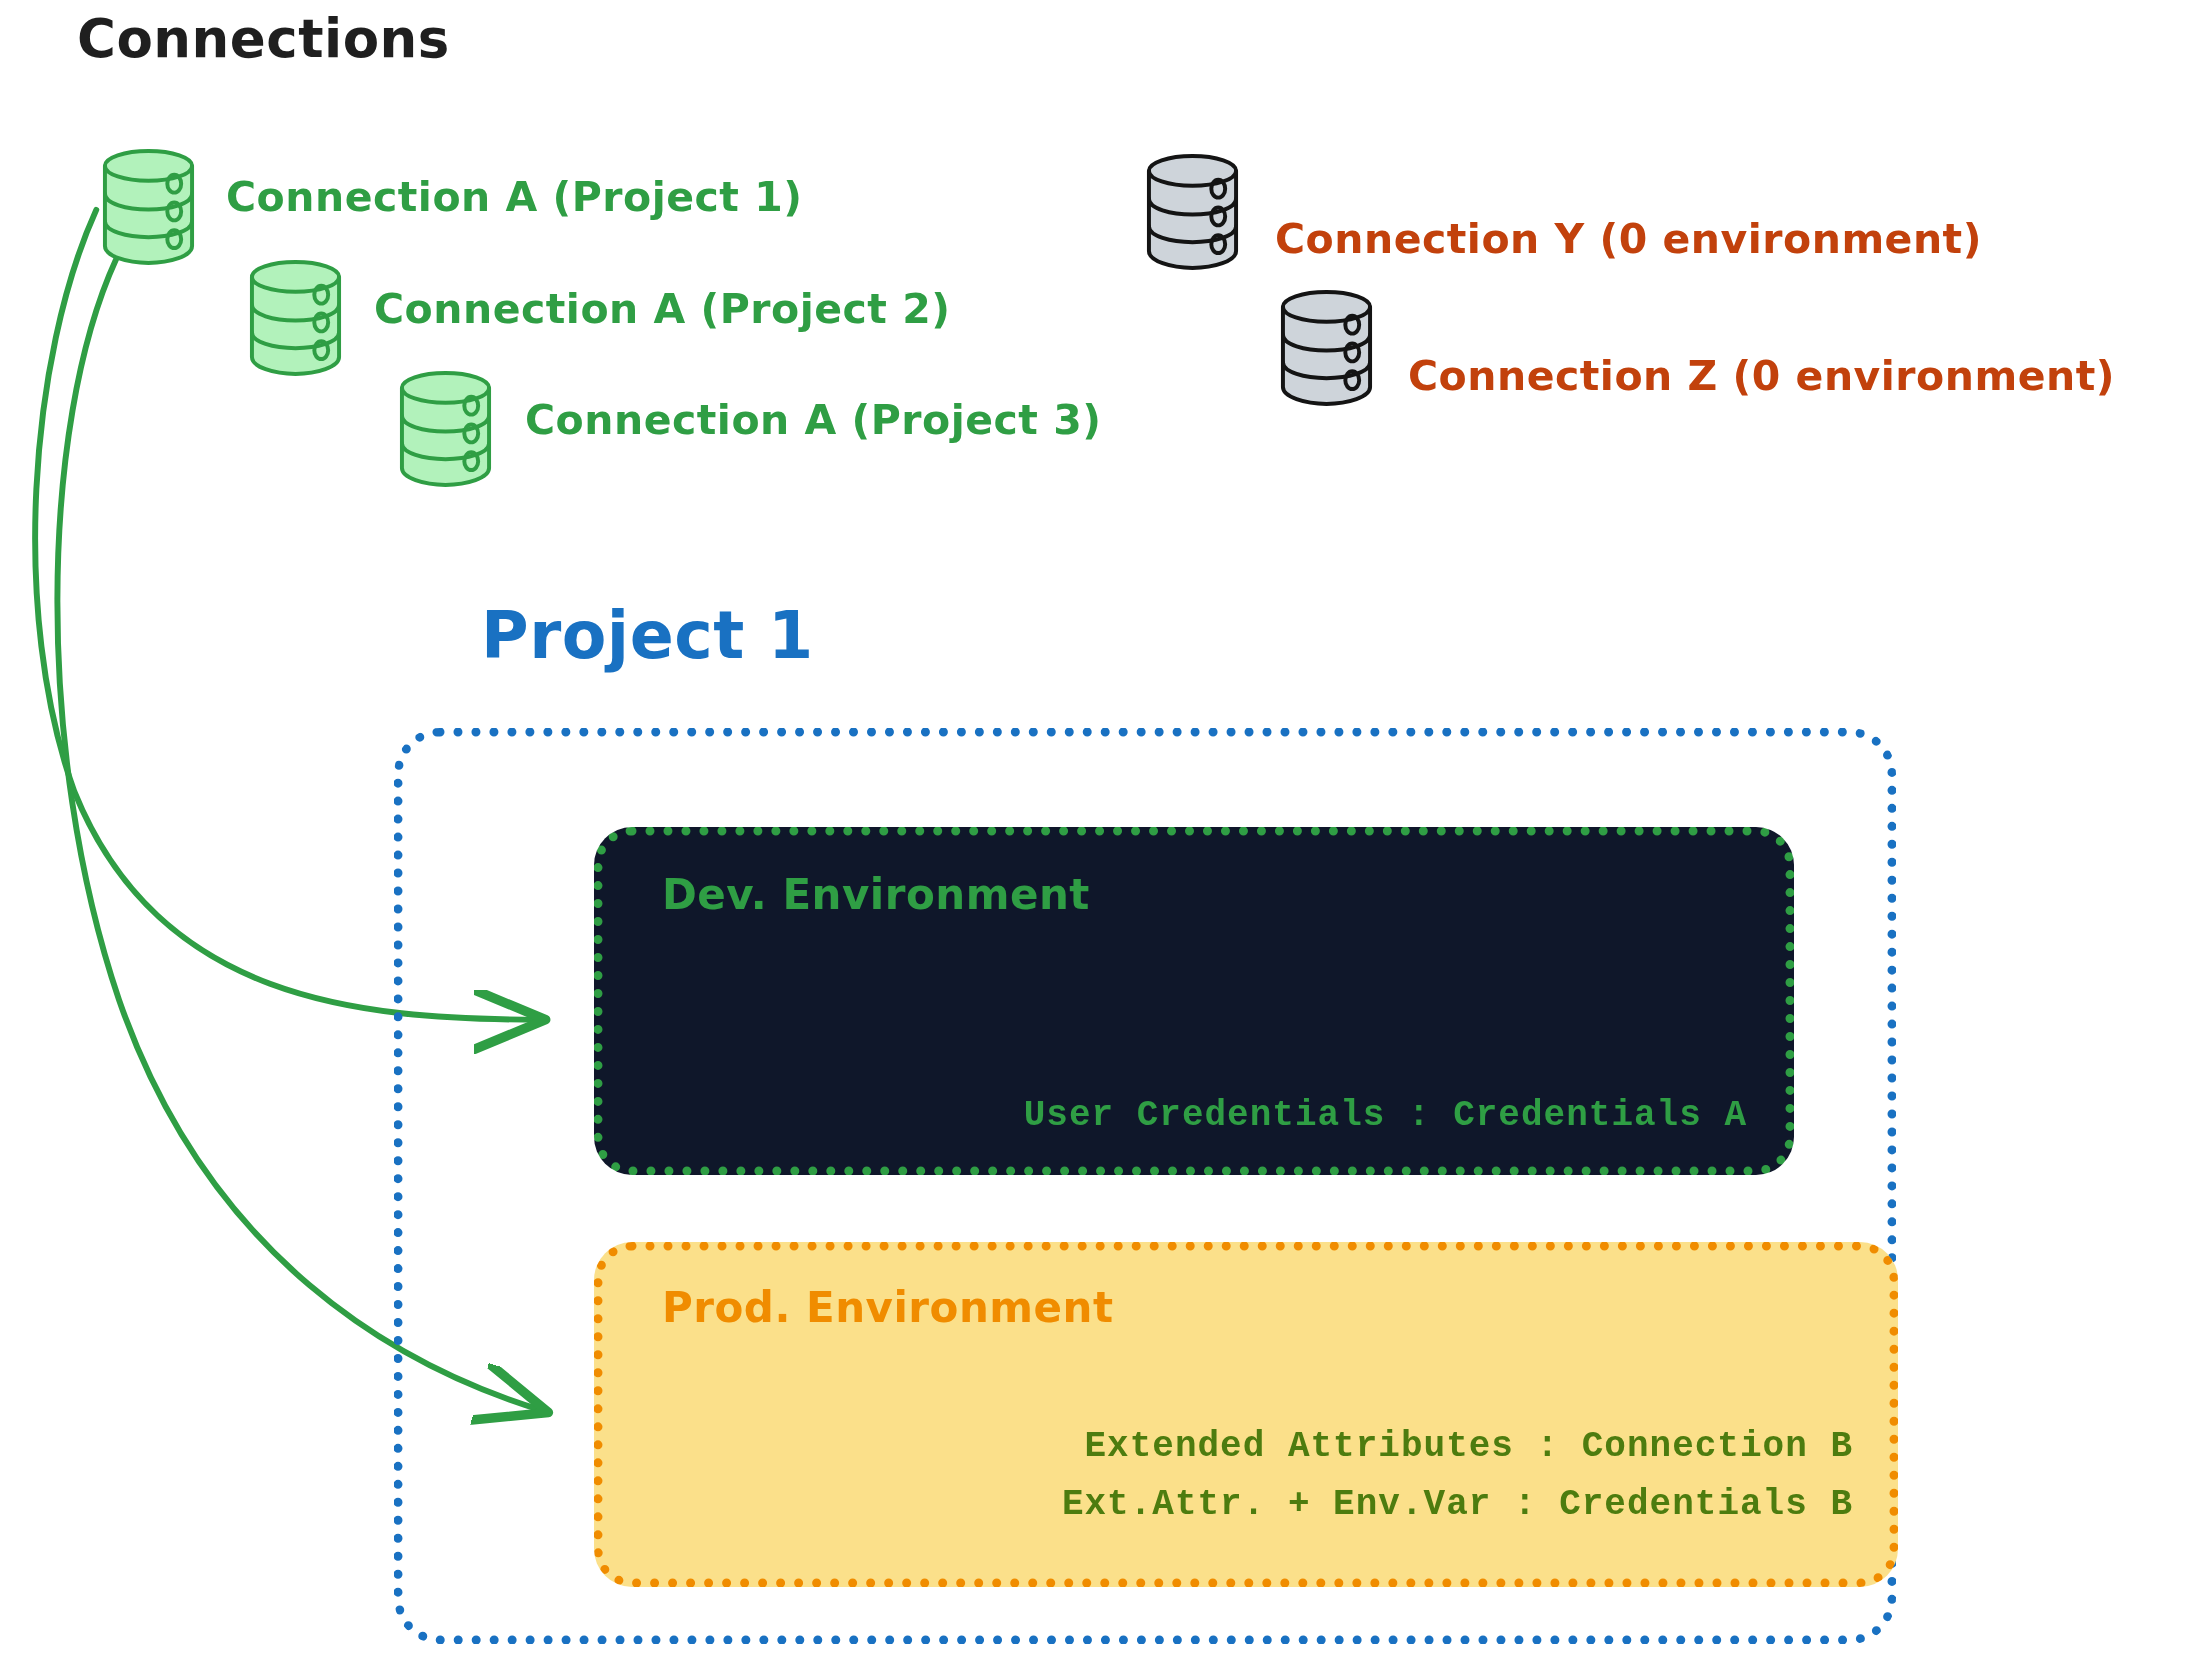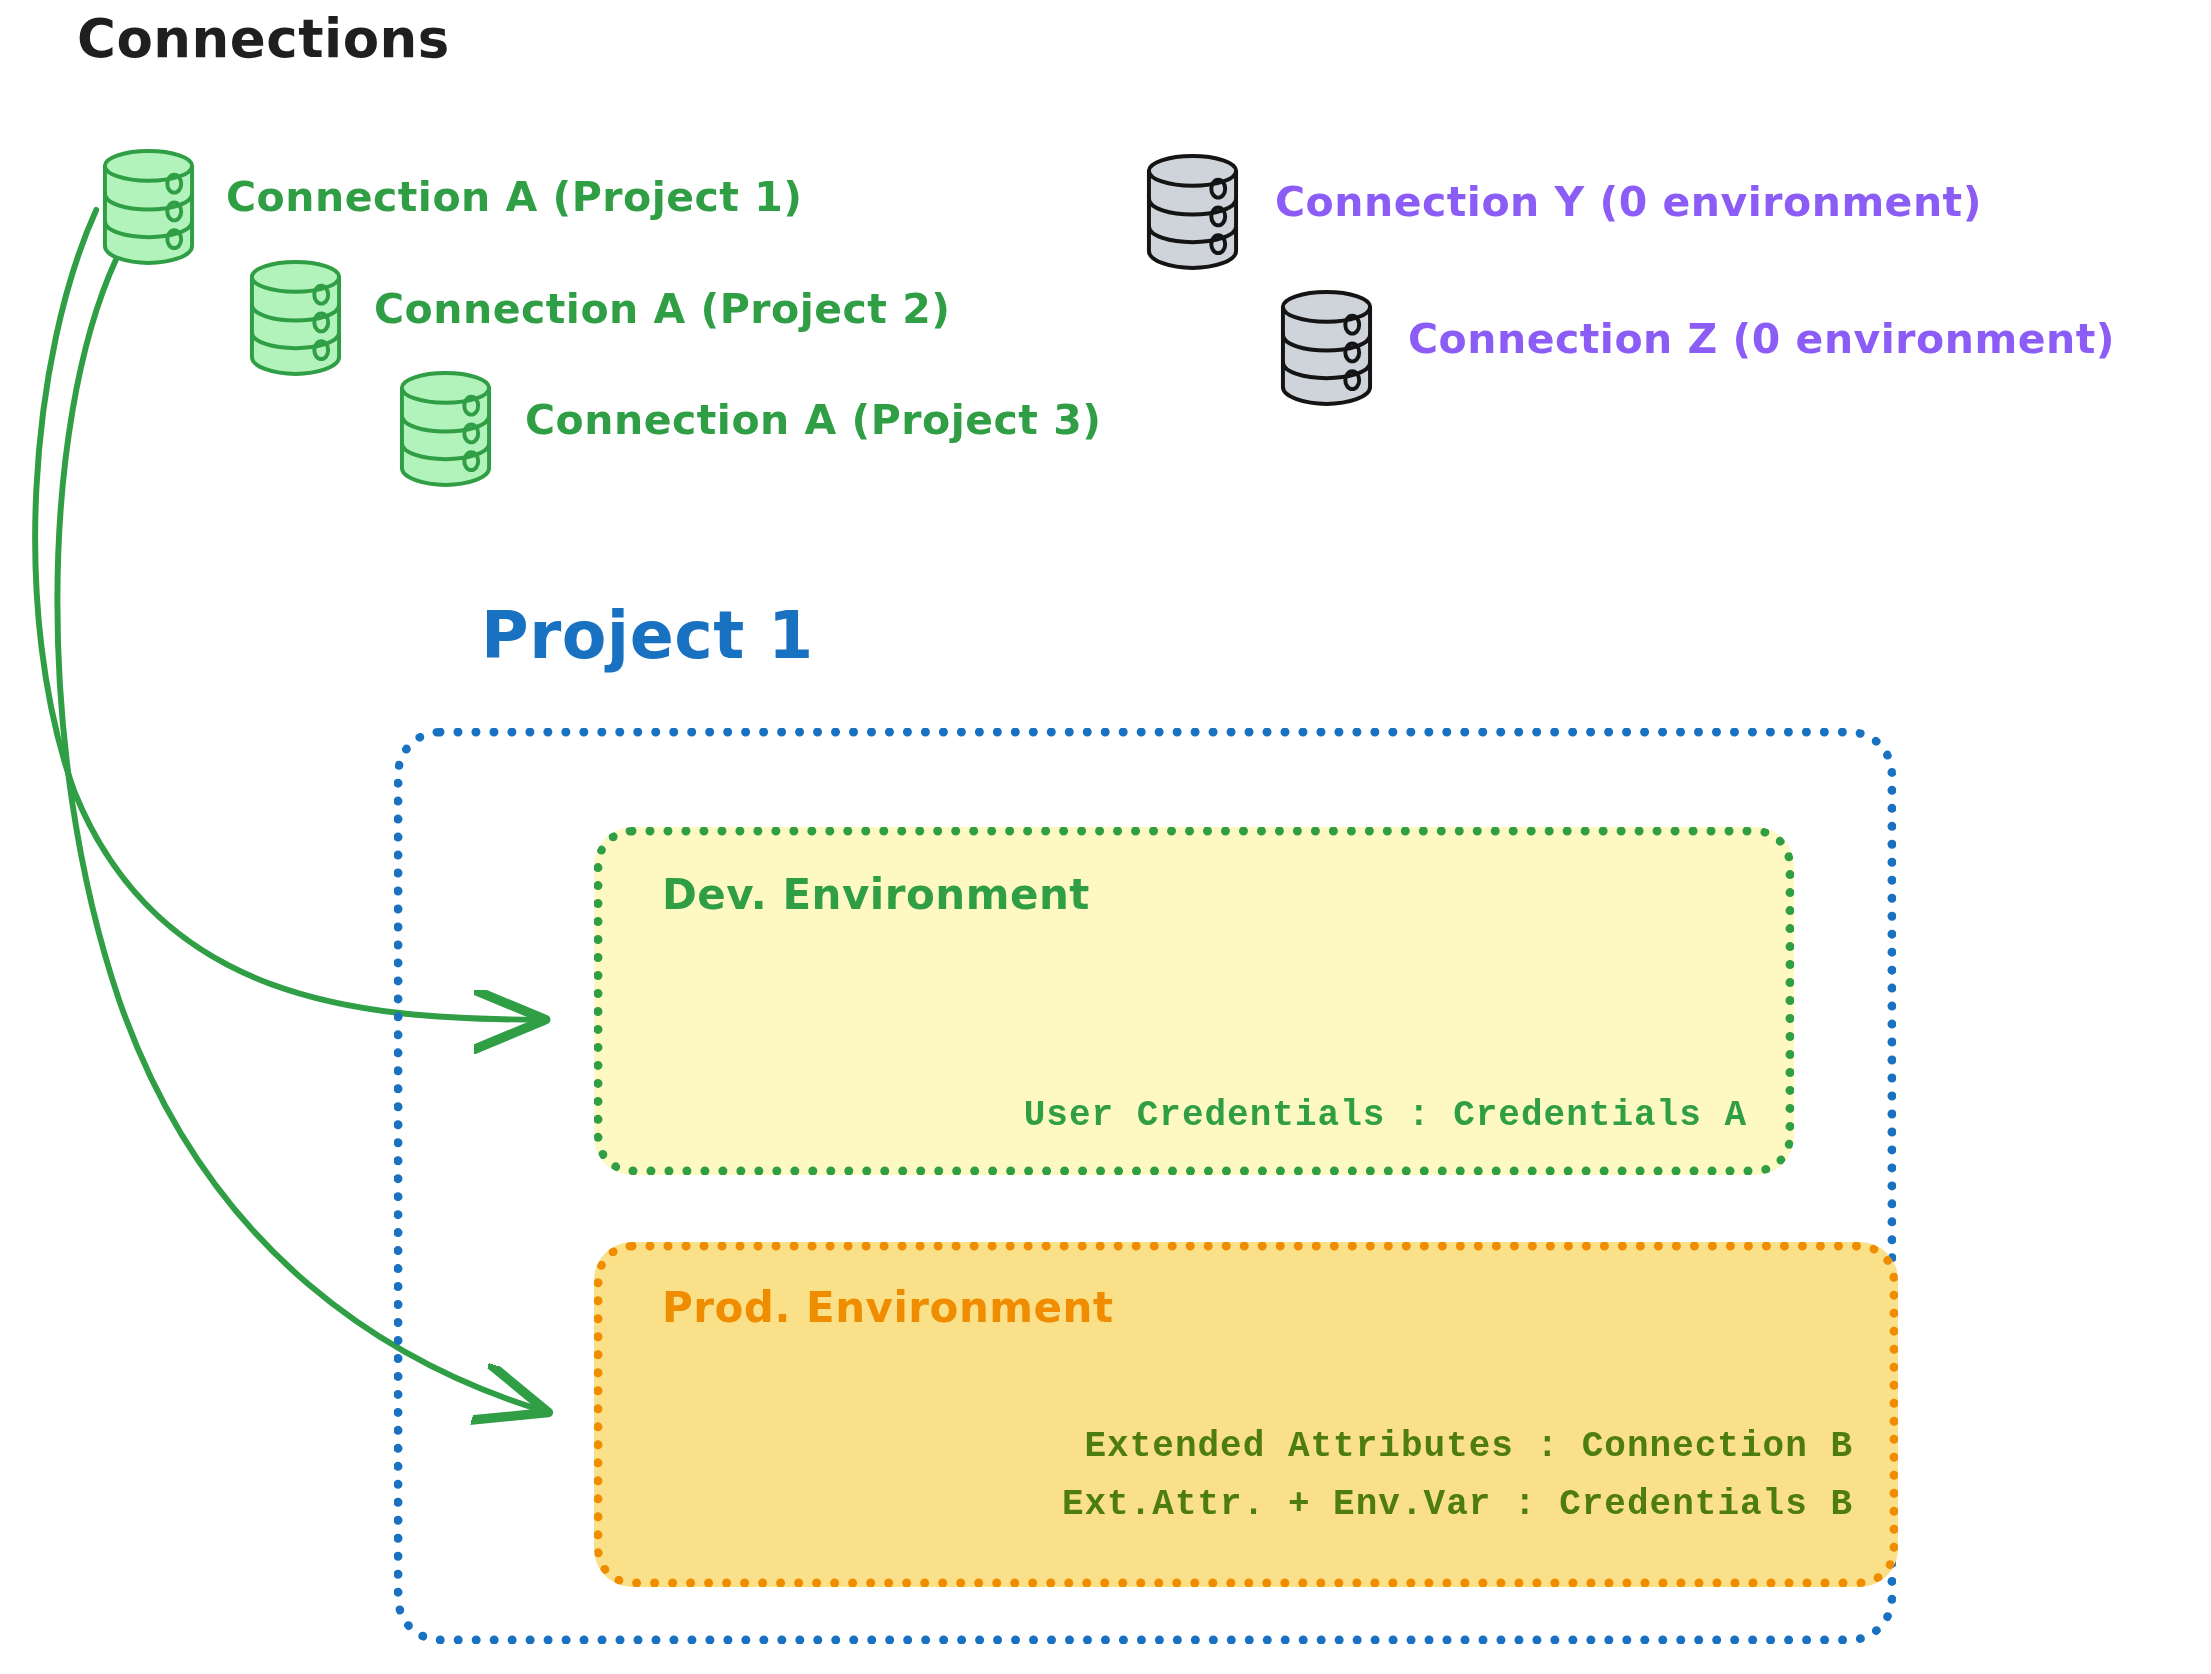--- a/index.html
+++ b/index.html
@@ -19,33 +19,33 @@
     white-space:nowrap;
   }
   #project-title{
     position:absolute;left:481px;top:598px;font-size:65px;color:#1971c2;
     white-space:nowrap;
   }
 
   .conn-label{
     position:absolute;font-size:41px;color:#2f9e44;white-space:nowrap;
   }
-  .conn-label.gray{color:#8b5cf6;}
+  .conn-label.gray{color:#c2410c;margin-top:37px;}
 
   
   .project-box{
     position:absolute;left:394px;top:728px;width:1502px;height:916px;
     border:9px dotted #1971c2;border-radius:46px;box-sizing:border-box;
   }
   .env-box{
     position:absolute;box-sizing:border-box;border-radius:38px;
   }
   #dev-env-box{
     left:594px;top:827px;width:1200px;height:348px;
-    background:#fef9c3;border:9px dotted #2f9e44;
+    background:#0f172a;border:9px dotted #2f9e44;
   }
   #prod-env-box{
     left:594px;top:1242px;width:1304px;height:345px;
     background:#fbe08a;border:9px dotted #f08c00;
   }
   .env-title{
     position:absolute;font-size:42px;white-space:nowrap;
   }
   #dev-env-title{left:59px;top:34px;color:#2f9e44;}
   #prod-env-title{left:59px;top:32px;color:#f08c00;}

